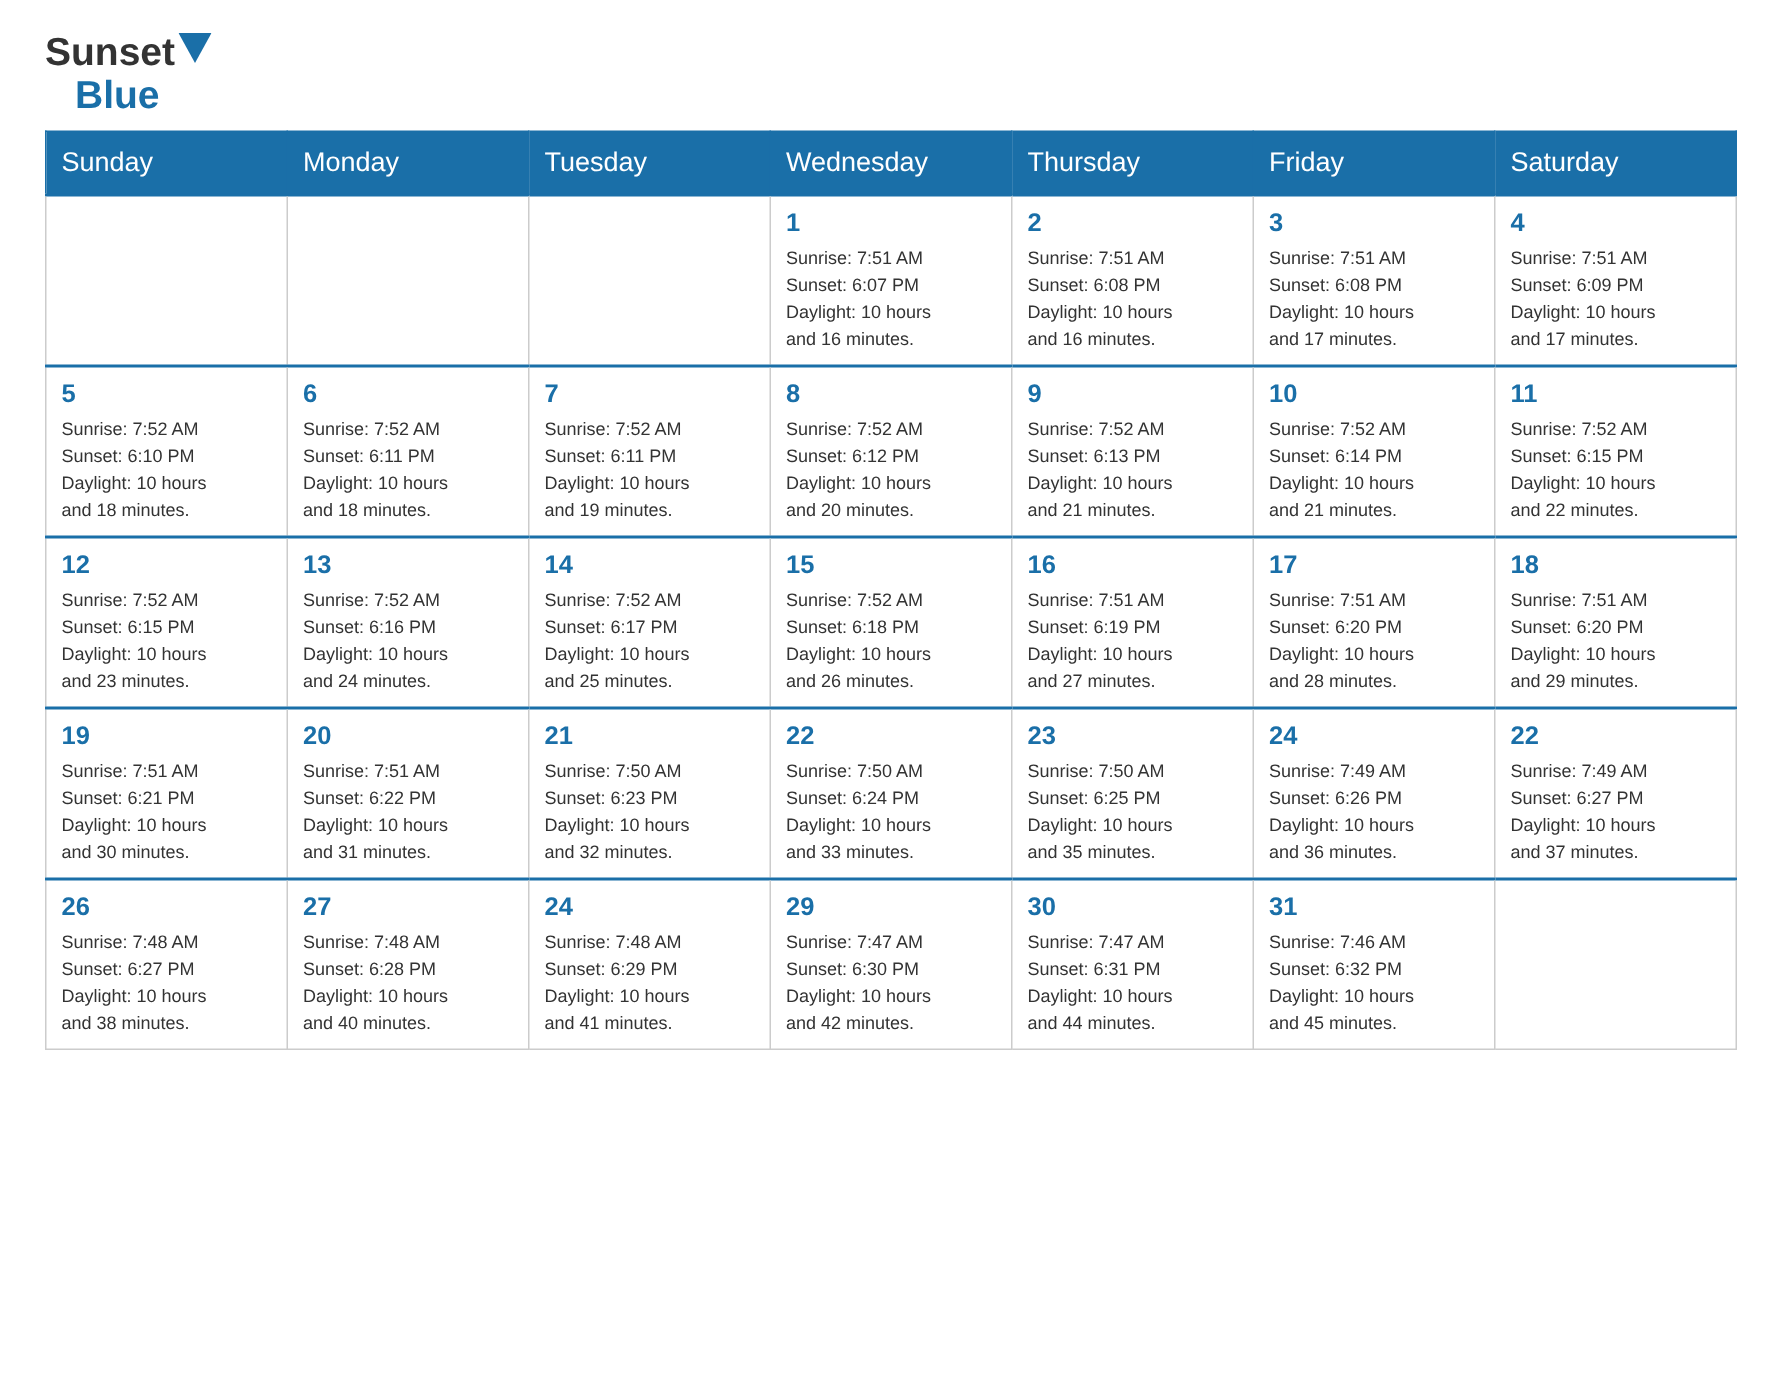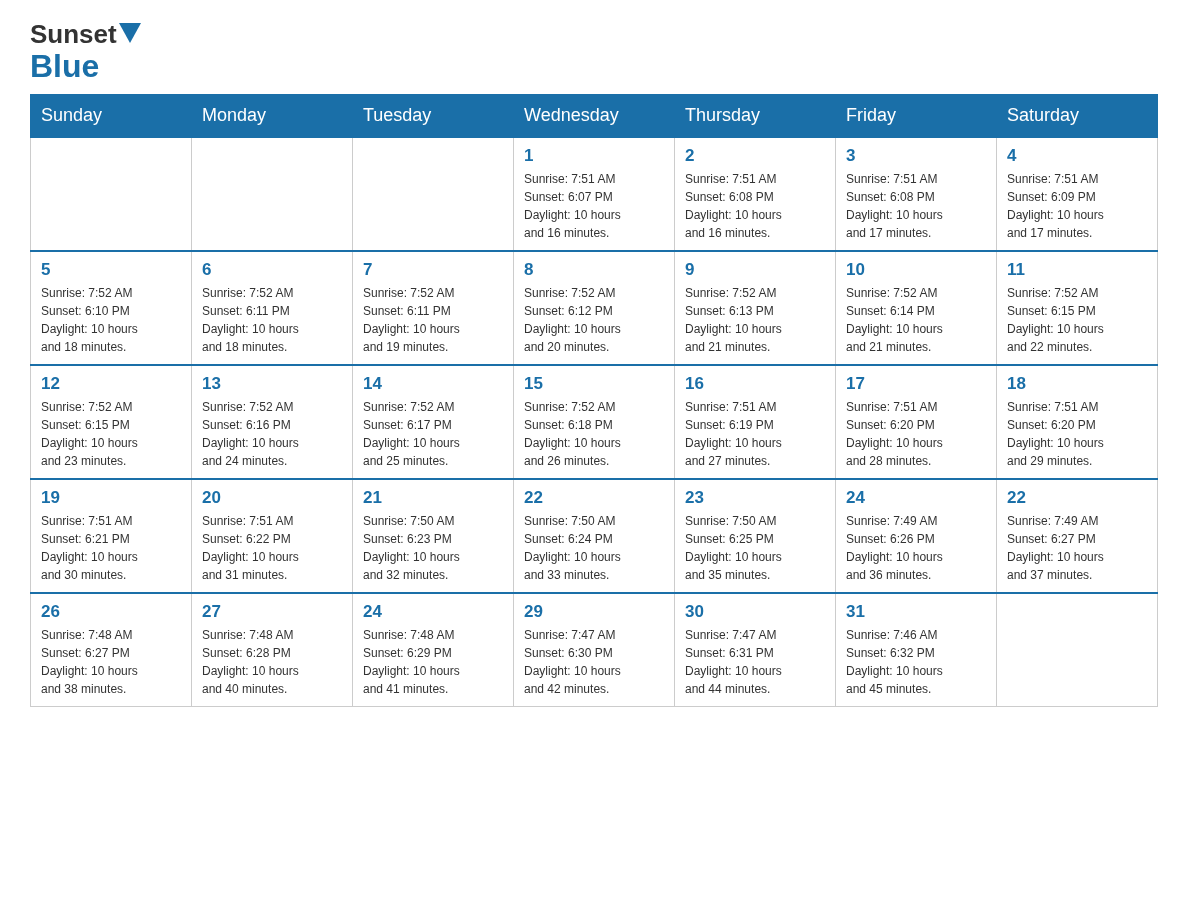--- a/index.html
+++ b/index.html
@@ -22,23 +22,24 @@
     .logo {
       display: flex;
       align-items: center;
     }
     .logo-text-general {
       font-size: 26px;
       font-weight: bold;
       color: #333;
     }
     .logo-text-blue {
-      font-size: 32px;
+      font-size: 26px;
       font-weight: bold;
       color: #1a6fa8;
+      margin-left: 20px;
     }
     .title-block {
       text-align: right;
     }
     .month-title {
       font-size: 52px;
       font-weight: bold;
       color: #333;
       line-height: 1.1;
     }

